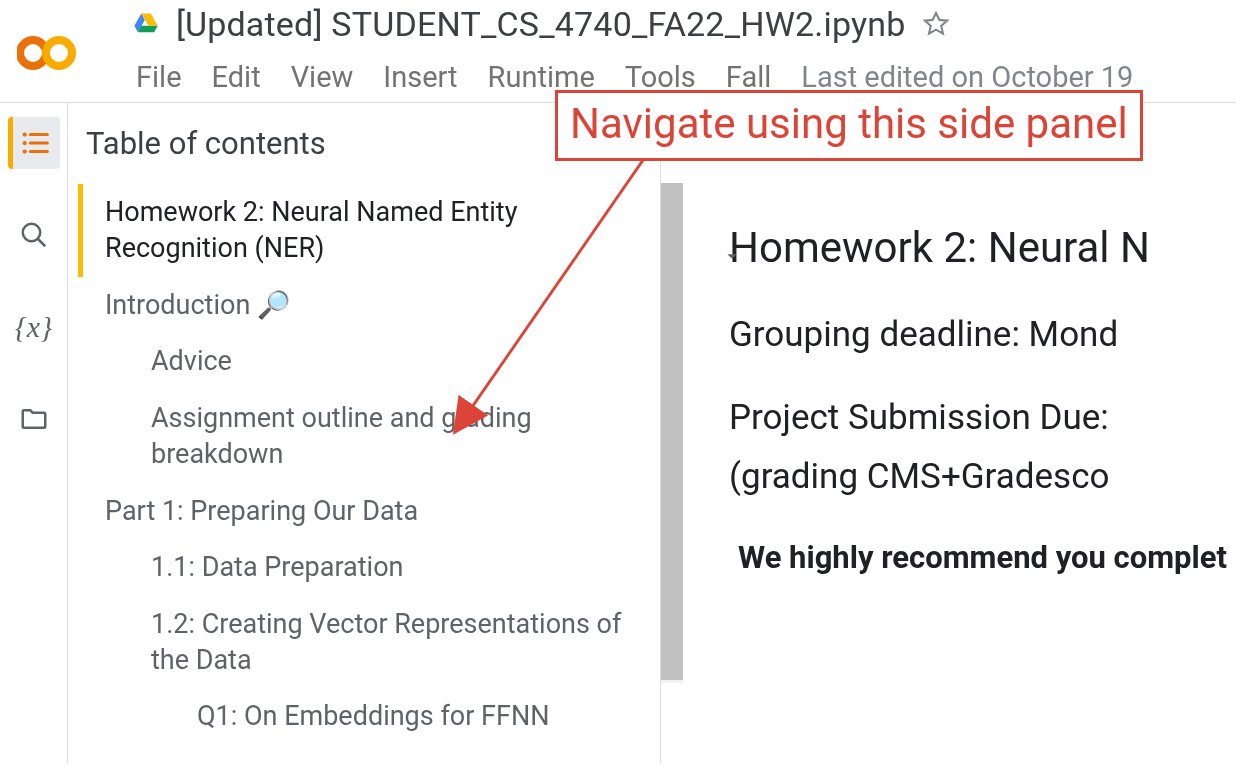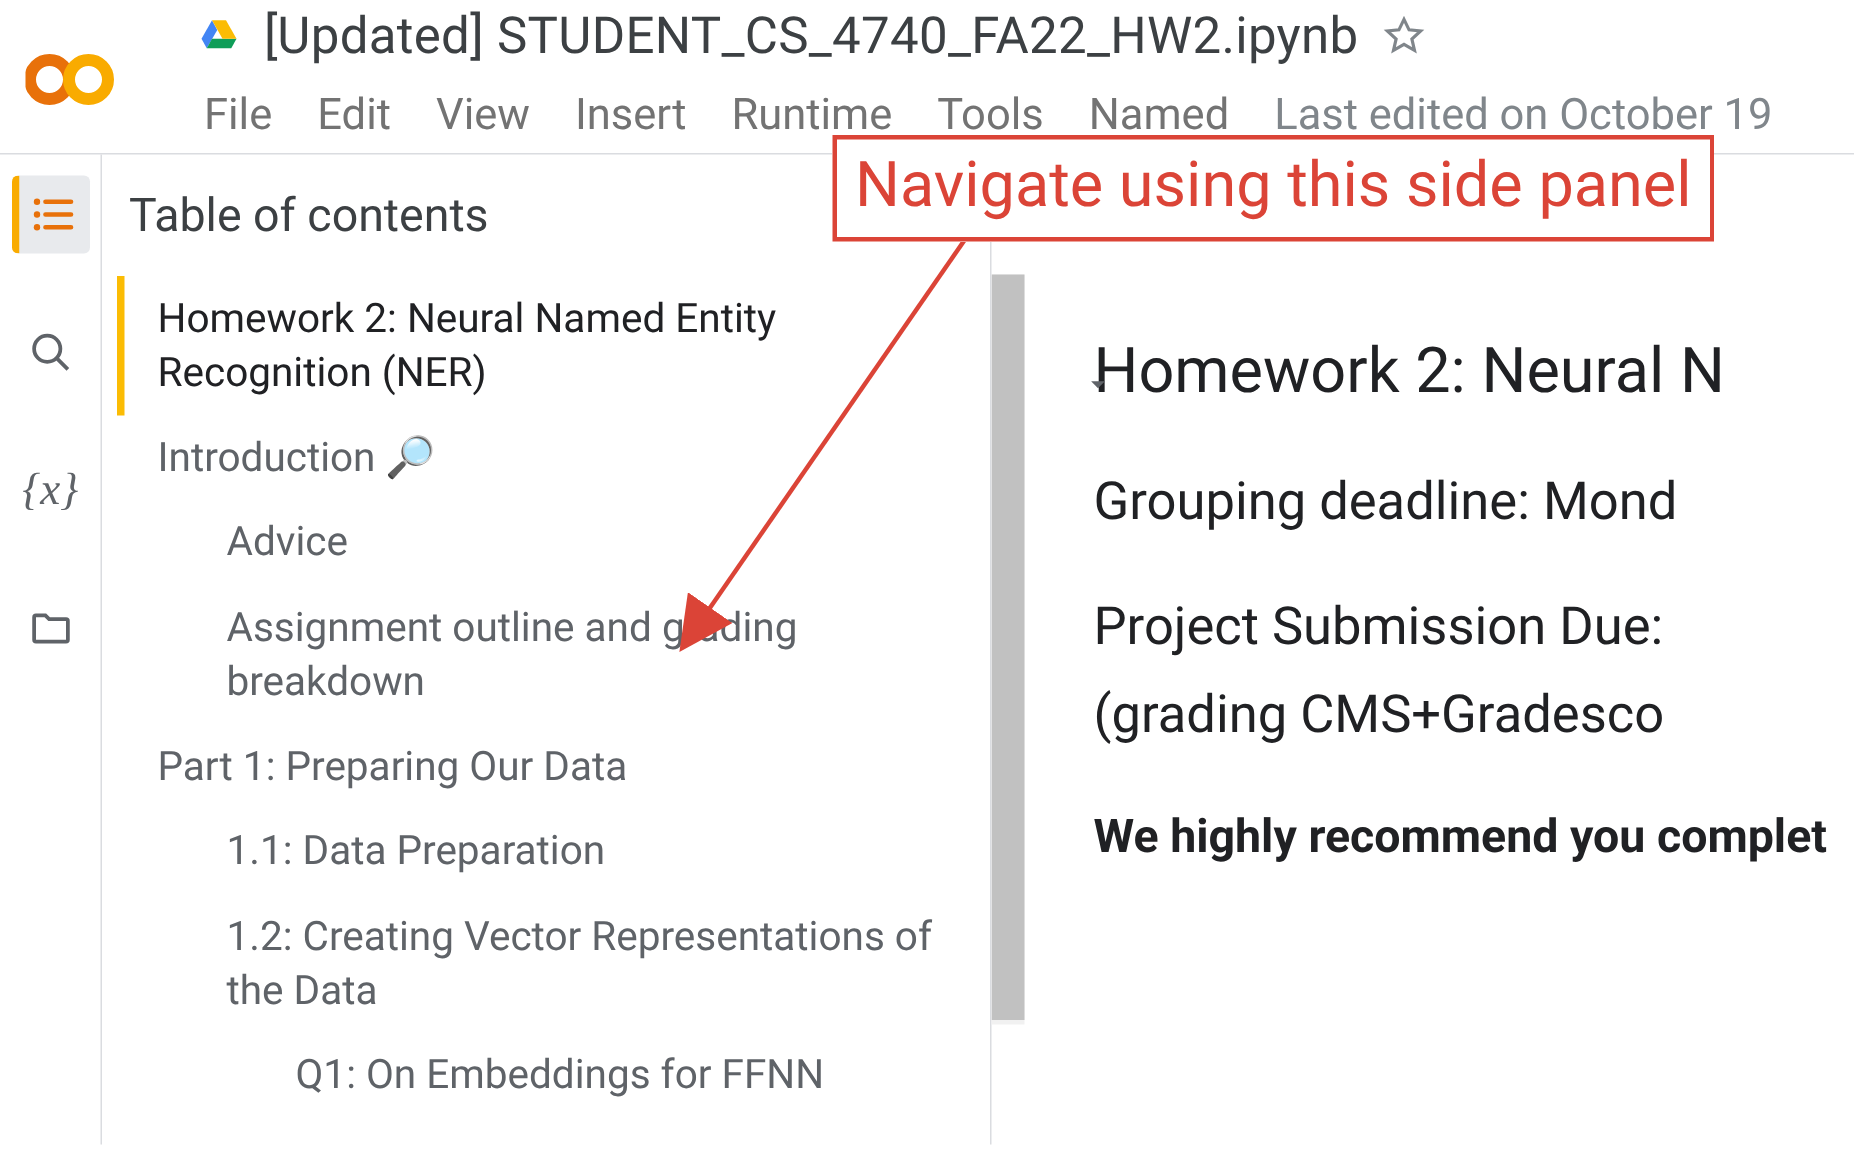--- a/index.html
+++ b/index.html
@@ -35,21 +35,21 @@
 .right-divider { border-left: 1px solid #dadce0; }
 
 .content-area { flex: 1; position: relative; overflow: hidden; }
 .scrollbar-gutter { position:absolute; left:0; top:80px; width:22px; height:500px; background:#f1f1f1; }
 .scrollbar-thumb { position:absolute; left:0; top:80px; width:22px; height:497px; background:#c1c1c1; }
 
 .notebook { position: absolute; left: 68px; top: 120px; right: 0; }
 .cell-dropdown { position:absolute; left: -8px; top: 22px; color:#5f6368; cursor: pointer;}
 .cell-heading { font-size: 42px; font-weight: 400; color:#202124; margin-bottom: 42px; }
 .cell-sub { font-size: 35px; color:#202124; margin-bottom: 42px; }
-.cell-bold { font-size: 31px; font-weight: 700; color:#202124; }
+.cell-bold { font-size: 31px; font-weight: 700; color:#202124;text-align:center; }
 
 .annot-box { position: absolute; top: 90px; left: 555px; border: 3px solid #db4437; background: #fff; padding: 6px 12px 10px 12px; font-size: 42px; color: #db4437; z-index: 50; border-bottom-width: 3px;}
 svg.arrow { position:absolute; z-index:49; pointer-events: none;}
 </style>
 </head>
 <body>
 
 <div class="header-row">
   <div class="logo">
     <svg viewBox="0 0 64 42" width="64" height="42">
@@ -73,21 +73,21 @@
           </svg>
       </span>
     </div>
     <div class="menu-row">
       <span class="menu-item">File</span>
       <span class="menu-item">Edit</span>
       <span class="menu-item">View</span>
       <span class="menu-item">Insert</span>
       <span class="menu-item">Runtime</span>
       <span class="menu-item">Tools</span>
-      <span class="menu-item">Named</span>
+      <span class="menu-item">Fall</span>
       <span class="last-edited">Last edited on October 19</span>
     </div>
   </div>
 </div>
 
 <div class="divider-top"></div>
 
 <div class="layout">
   <div class="sidebar-icons">
     <div class="icon-btn active">

